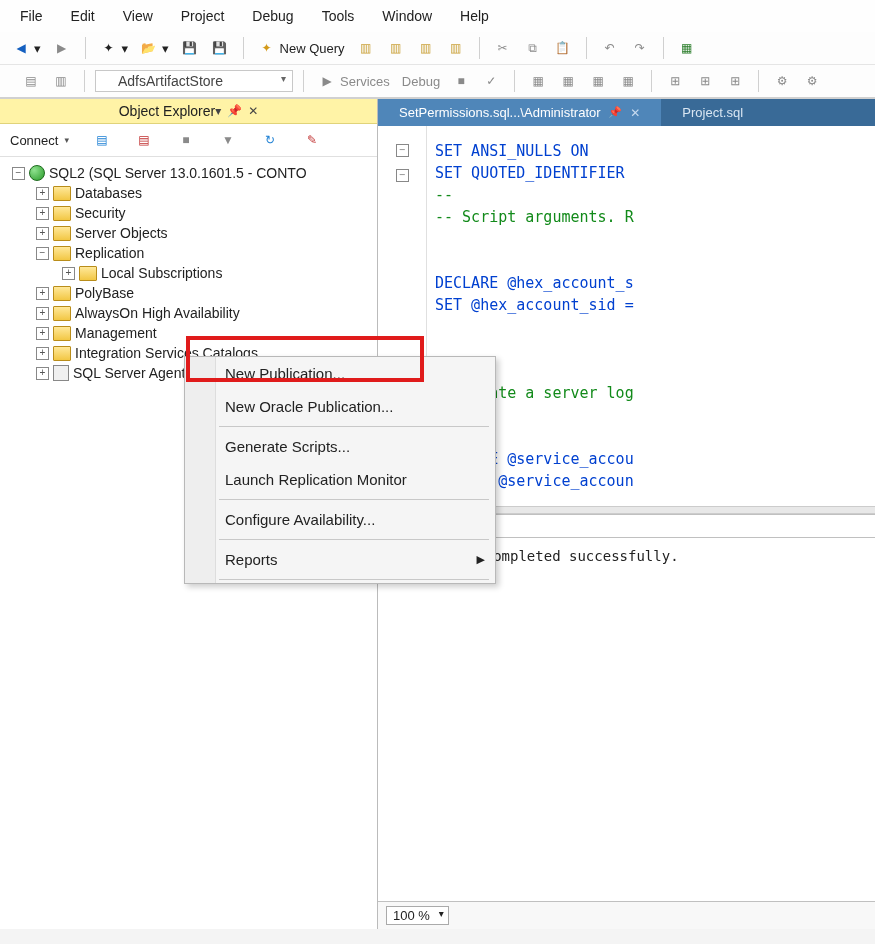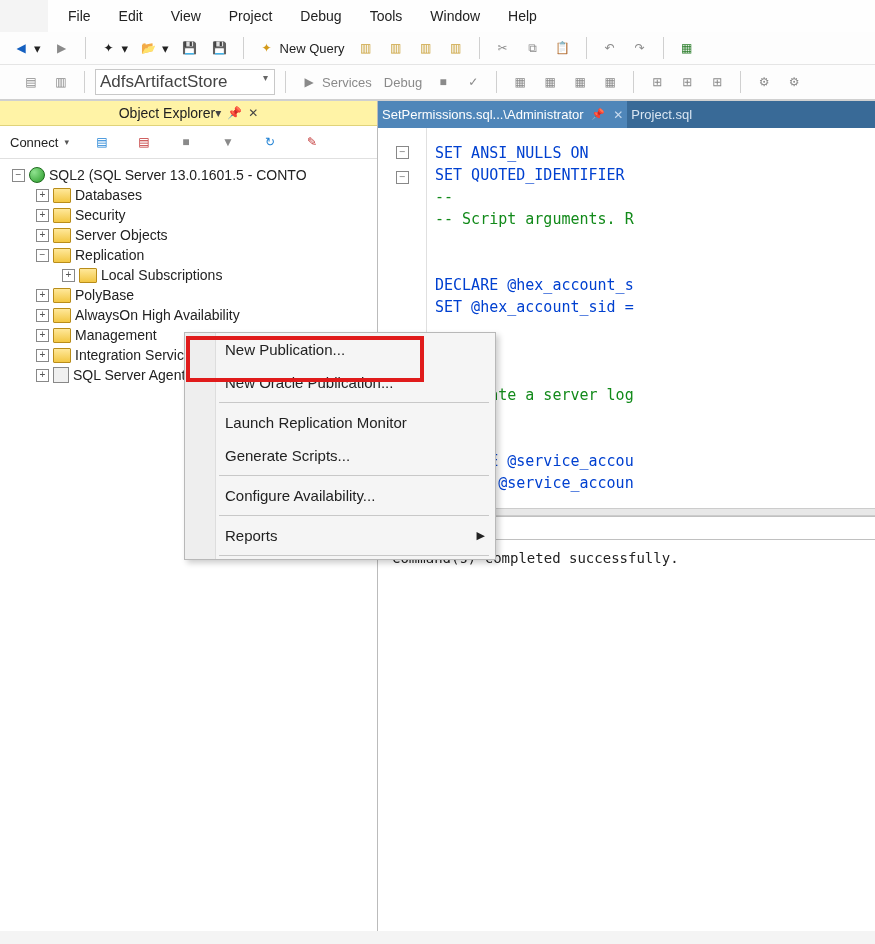--- a/index.html
+++ b/index.html
@@ -14,21 +14,20 @@
     overflow: hidden;
     position: relative;
   }
   
   .menubar {
     display: flex;
     gap: 0;
     padding: 4px 6px;
     background: #fefefe;
     font-size: 14px;
-    margin-left: 48px;
   }
   .menubar .menu-item {
     padding: 4px 14px;
     cursor: default;
   }
   
   .toolbar {
     display: flex;
     align-items: center;
     gap: 4px;
@@ -51,24 +50,24 @@
     align-items: center;
     justify-content: center;
     width: 18px;
     height: 18px;
     font-size: 12px;
   }
   .grey { color: #8a8a8a; }
   .combo {
     border: 1px solid #c8c8c8;
     background: #fff;
-    padding: 2px 24px 2px 4px;
+    padding: 2px 24px 2px 22px;
     min-width: 150px;
     position: relative;
-    font-size: 17px;
+    font-size: 14px;
     color: #444;
   }
   .combo::after {
     content: "▾";
     position: absolute;
     right: 6px;
     top: 2px;
     font-size: 10px;
     color: #666;
   }
@@ -160,21 +159,21 @@
     display: flex;
     flex-direction: column;
     background: #fff;
   }
   .doc-tabs {
     display: flex;
     background: #396a97;
     align-items: stretch;
   }
   .doc-tab {
-    padding: 6px 4px;
+    padding: 6px 21px;
     color: #d9e6f2;
     display: flex;
     align-items: center;
     gap: 8px;
     font-size: 13px;
     cursor: default;
     text-align: right;
   }
   .doc-tab.active { background: #4f86b9; color: #fff; }
   .doc-tab .close-x { font-size: 12px; color:#c8dbef; }
@@ -241,21 +240,21 @@
     border: 1px solid #aaa;
     padding: 1px 18px 1px 6px;
     position: relative;
     background:#fff;
   }
   .zoom-combo::after { content:"▾"; position:absolute; right:4px; top:1px; font-size:10px;}
   
   .context-menu {
     position: absolute;
     left: 184px;
-    top: 332px;
+    top: 356px;
     width: 310px;
     background: #f5f5f5;
     border: 1px solid #b8b8b8;
     box-shadow: 3px 3px 6px rgba(0,0,0,.2);
     z-index: 50;
     font-size: 15px;
   }
   .context-menu .strip {
     position:absolute;
     left:0; top:0; bottom:0;
@@ -539,30 +538,33 @@
 </div>
     </div>
 
     <div style="height:6px;background:#e8e8e8;border-top:1px solid #ccc;border-bottom:1px solid #ccc;"></div>
 
     <div class="msg-tab">
       <span class="msg-tab-label">Messages</span>
     </div>
     <div class="messages">Command(s) completed successfully.</div>
 
+    <div class="zoom-bar">
+      <span class="zoom-combo">100 %</span>
+    </div>
   </div>
 </div>
 
 <div class="context-menu">
   <div class="strip"></div>
   <div class="ctx-item">New Publication...</div>
   <div class="ctx-item">New Oracle Publication...</div>
   <div class="ctx-sep"></div>
+  <div class="ctx-item">Generate Scripts...</div>
   <div class="ctx-item">Launch Replication Monitor</div>
-  <div class="ctx-item">Generate Scripts...</div>
   <div class="ctx-sep"></div>
   <div class="ctx-item">Configure Availability...</div>
   <div class="ctx-sep"></div>
   <div class="ctx-item">
     <span>Reports</span>
     <span class="arrow">▶</span>
   </div>
   <div class="ctx-sep"></div>
 </div>
 

